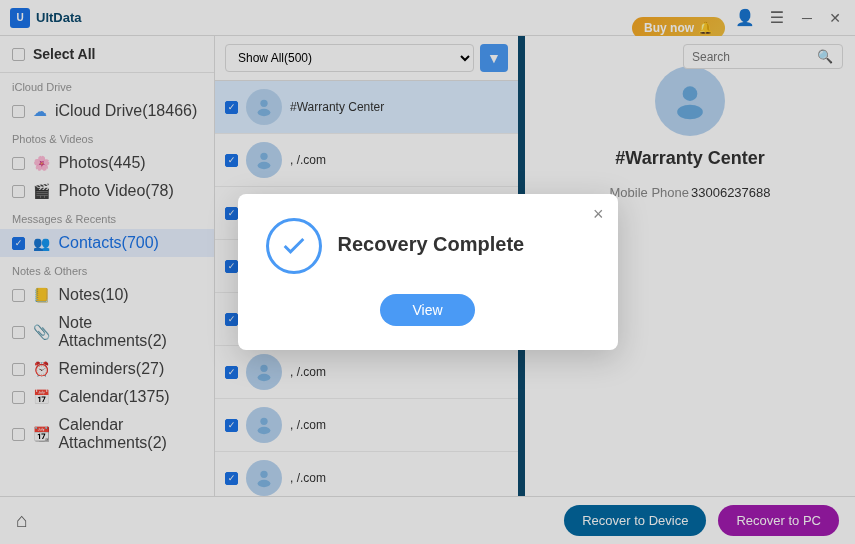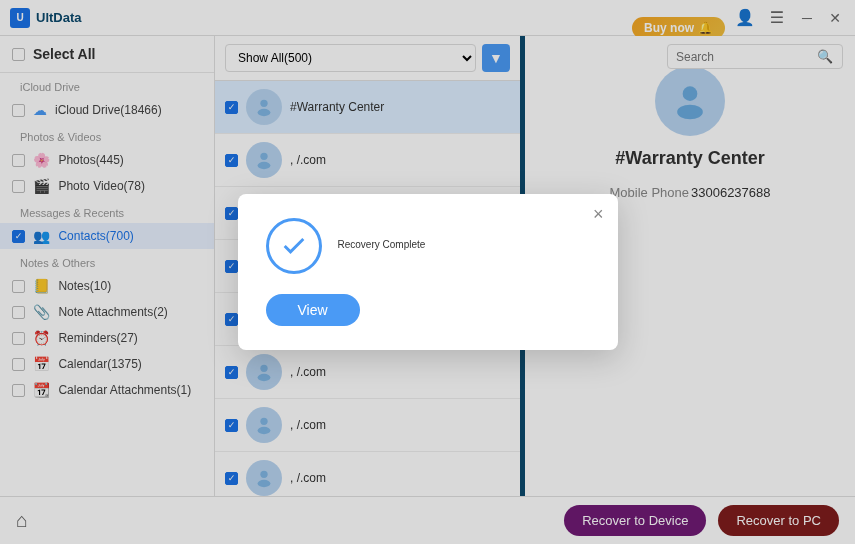--- a/index.html
+++ b/index.html
@@ -32,37 +32,37 @@
     .sidebar {
       width: 215px; background: #fff; border-right: 1px solid #e0e0e0;
       overflow-y: auto; flex-shrink: 0;
     }
     .select-all-bar {
       display: flex; align-items: center; gap: 8px;
       padding: 10px 12px; border-bottom: 1px solid #e8e8e8;
       font-size: 14px; font-weight: 600; color: #333;
     }
     .section-label {
-      font-size: 11px; color: #999; padding: 8px 20px 4px;
+      font-size: 11px; color: #999; padding: 8px 12px 4px;
       font-weight: 500;
     }
     .sidebar-item {
       display: flex; align-items: center; gap: 8px;
       padding: 5px 12px; cursor: pointer; color: #444;
     }
     .sidebar-item.active { background: #e8f0fe; color: #1a73e8; }
-    .sidebar-item-label { font-size: 12px; }
+    .sidebar-item-label { font-size: 16px; }
     .checkbox { width: 13px; height: 13px; border: 1px solid #bbb; border-radius: 2px; flex-shrink: 0; display: flex; align-items: center; justify-content: center; }
     .checkbox.checked { background: #1a73e8; border-color: #1a73e8; }
     .checkbox.checked::after { content: '✓'; color: #fff; font-size: 9px; }
 
     
     .contact-list-area {
       width: 310px; flex-shrink: 0; background: #f7f9fc;
-      border-right: 5px solid #0c4a6e; display: flex; flex-direction: column;
+      border-right: 7px solid #0c4a6e; display: flex; flex-direction: column;
     }
     .contact-list-header {
       display: flex; align-items: center; gap: 6px;
       padding: 8px 10px; background: #fff; border-bottom: 1px solid #e0e0e0;
     }
     .filter-select {
       flex: 1; padding: 5px 8px; border: 1px solid #ddd; border-radius: 4px;
       font-size: 12px; background: #fff; cursor: pointer;
     }
     .filter-dropdown-btn {
@@ -104,22 +104,22 @@
     .bottom-bar {
       position: absolute; bottom: 0; left: 0; right: 0;
       height: 48px; background: #fff; border-top: 1px solid #e0e0e0;
       display: flex; align-items: center; justify-content: space-between;
       padding: 0 16px;
     }
     .recover-btn {
       padding: 8px 18px; border: none; border-radius: 20px;
       font-size: 13px; font-weight: 500; cursor: pointer; color: #fff;
     }
-    .recover-device { background: #701a75; }
-    .recover-pc { background: #7f1d1d; }
+    .recover-device { background: #0369a1; }
+    .recover-pc { background: #a21caf; }
     .home-icon { font-size: 20px; color: #666; cursor: pointer; }
 
     
     .modal-overlay {
       position: absolute; top: 0; left: 0; right: 0; bottom: 0;
       background: rgba(0,0,0,0.15); display: flex; align-items: center; justify-content: center;
       z-index: 100;
     }
     .modal {
       background: #fff; border-radius: 8px; box-shadow: 0 8px 32px rgba(0,0,0,0.18);
@@ -128,23 +128,23 @@
     .modal-close {
       position: absolute; top: 10px; right: 14px;
       font-size: 18px; cursor: pointer; color: #888; border: none; background: none;
     }
     .modal-body { display: flex; align-items: center; gap: 16px; }
     .modal-icon-circle {
       width: 56px; height: 56px; border-radius: 50%;
       border: 3px solid #4a9af5; display: flex; align-items: center; justify-content: center;
       flex-shrink: 0;
     }
-    .modal-text h3 { font-size: 10px; font-weight: 400; color: #333; margin-bottom: 4px; }
+    .modal-text h3 { font-size: 20px; font-weight: 700; color: #333; margin-bottom: 4px; }
     .modal-text p { font-size: 13px; color: #888; }
-    .modal-footer { display: flex; justify-content: flex-start; margin-top: 20px; }
+    .modal-footer { display: flex; justify-content: center; margin-top: 20px; }
     .view-btn {
       background: #4a9af5; color: #fff; border: none; border-radius: 20px;
       padding: 8px 32px; font-size: 14px; font-weight: 500; cursor: pointer;
     }
 
     
     .icon-photos { color: #e84c30; }
     .icon-video { color: #9b59b6; }
 
     .person-svg { width: 22px; height: 22px; opacity: 0.7; }
@@ -222,21 +222,21 @@
       <span class="sidebar-item-label">Reminders(27)</span>
     </div>
     <div class="sidebar-item">
       <div class="checkbox"></div>
       <span style="color:#4caf50;font-size:14px;">📅</span>
       <span class="sidebar-item-label">Calendar(1375)</span>
     </div>
     <div class="sidebar-item">
       <div class="checkbox"></div>
       <span style="color:#e84c30;font-size:14px;">📆</span>
-      <span class="sidebar-item-label">Calendar Attachments(1)</span>
+      <span class="sidebar-item-label">Calendar Attachments(2)</span>
     </div>
   </div>
 
   <div class="contact-list-area">
     <div class="contact-list-header">
       <select class="filter-select">
         <option>Show All(500)</option>
       </select>
       <button class="filter-dropdown-btn">▼</button>
     </div>
@@ -343,21 +343,21 @@
         </div>
         <div class="contact-info">
           <div class="contact-name">, /.com</div>
         </div>
       </div>
     </div>
   </div>
 
   <div class="detail-panel">
 
-    <div style="position:absolute;top:44px;right:12px;display:flex;align-items:center;gap:4px;border:1px solid #ddd;border-radius:4px;padding:4px 8px;background:#fff;width:176px;">
+    <div style="position:absolute;top:44px;right:12px;display:flex;align-items:center;gap:4px;border:1px solid #ddd;border-radius:4px;padding:4px 8px;background:#fff;width:160px;">
       <input type="text" placeholder="Search" style="border: none; outline: none; font-size: 12px; width: 100%; background: transparent;">
       <span style="color:#999;font-size:13px;">🔍</span>
     </div>
 
     <div class="detail-avatar">
       <svg style="width:44px;height:44px;" viewBox="0 0 24 24" fill="#6aabdf">
           <circle cx="12" cy="8" r="4"></circle>
           <ellipse cx="12" cy="18" rx="7" ry="4"></ellipse>
         </svg>
     </div>

